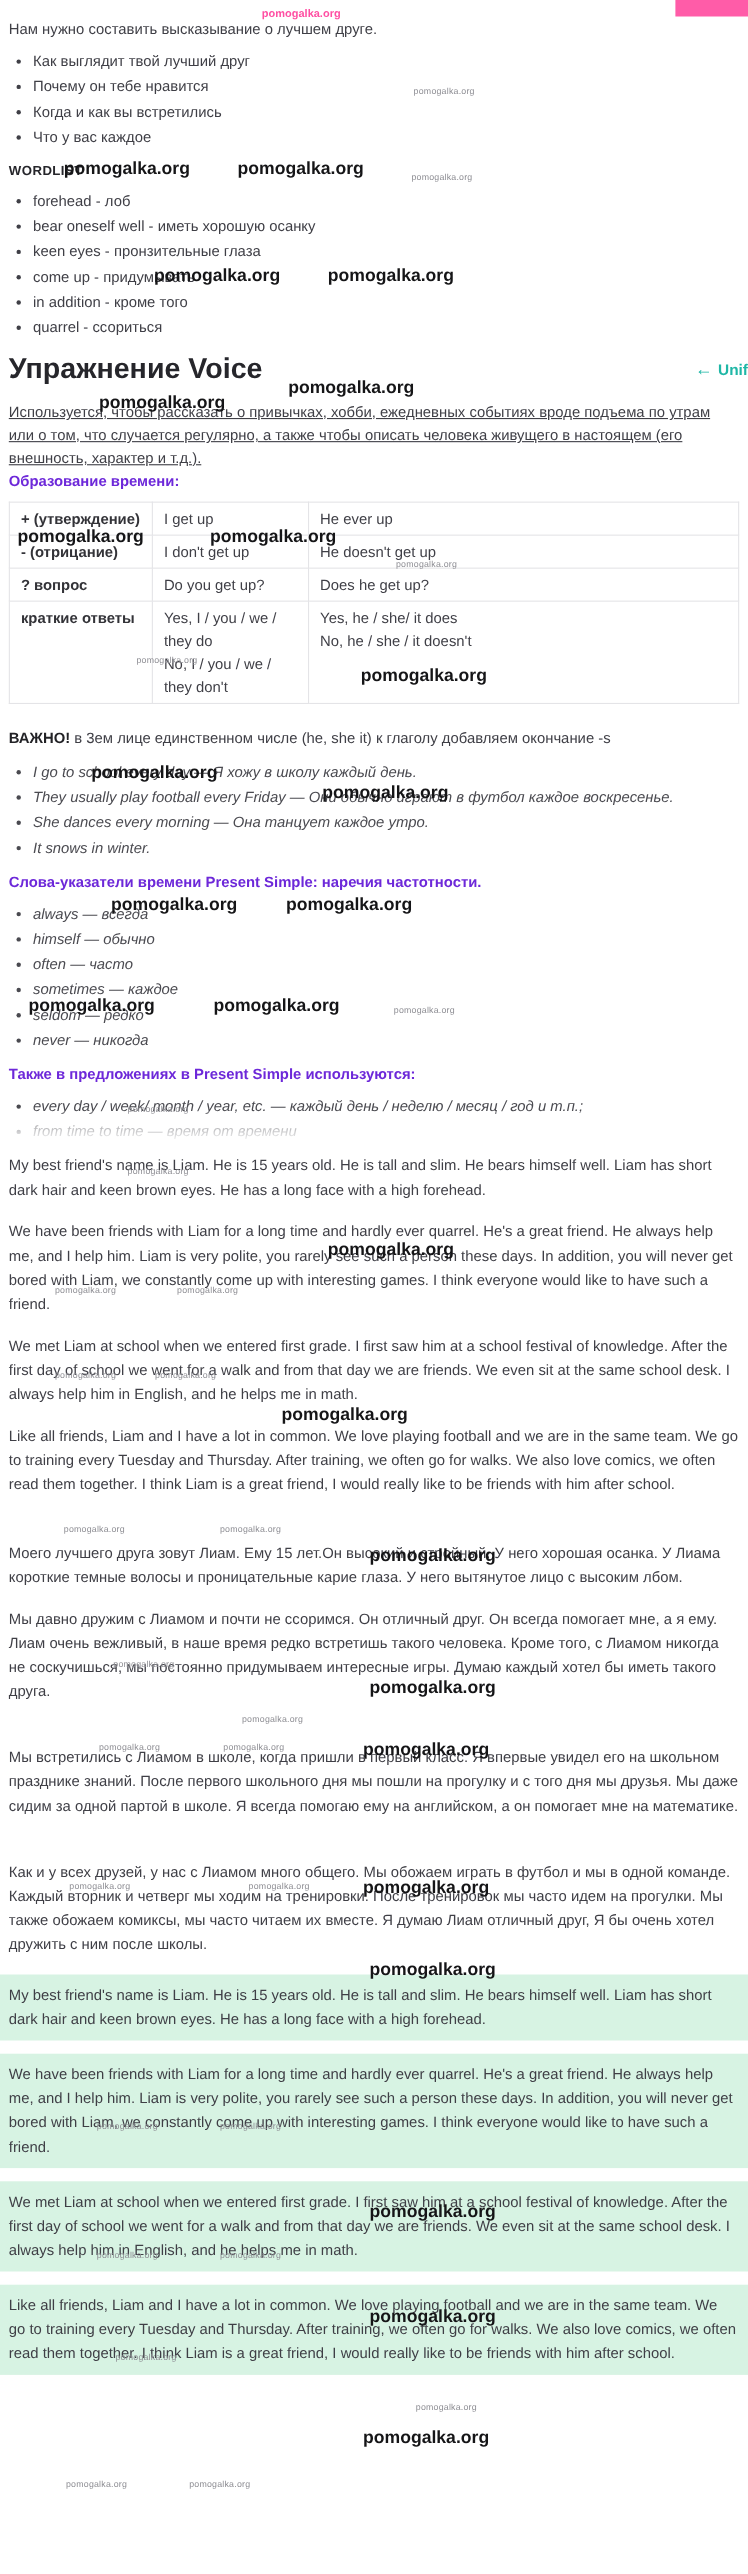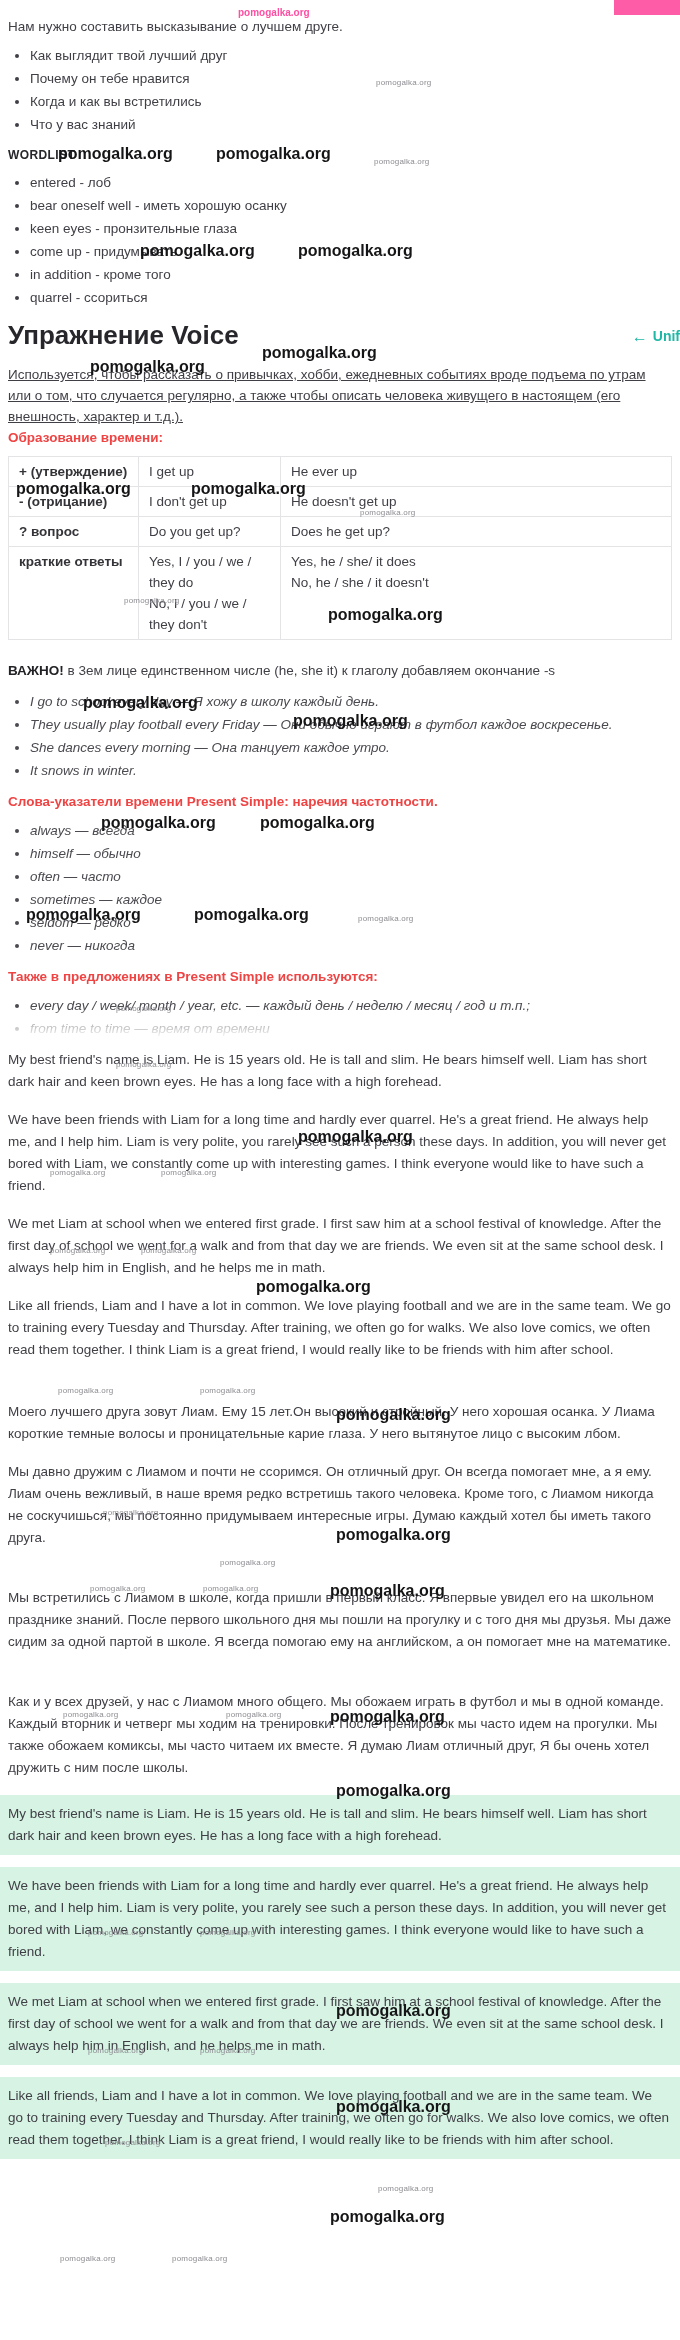--- a/index.html
+++ b/index.html
@@ -32,21 +32,21 @@
   .exercise-head h1 { margin: 0; font-size: 26px; line-height: 34px; font-weight: 800; color: #26262b; }
   .back-link {
     position: absolute; top: 8px; right: -8px;
     color: #1fb7a6; font-weight: 700; font-size: 14px;
     text-decoration: none; white-space: nowrap;
     display: flex; align-items: center; gap: 5px;
   }
   .back-arrow { font-size: 16px; line-height: 1; }
 
   .desc { margin: 0 0 0; text-decoration: underline; }
-  .bold-line { font-weight: 700; color: #ef4444; margin: 0 0 8px; }
+  .bold-line { font-weight: 700; color: #6d28d9; margin: 0 0 8px; }
 
   table.formation { width: 100%; border-collapse: collapse; margin: 0 0 20px; table-layout: fixed; }
   .formation td {
     border: 1px solid #e4e4e7;
     padding: 4px 10px;
     vertical-align: top;
     white-space: pre-line;
   }
   .formation td:first-child { width: 130px; font-weight: 700; color: #333338; }
   .formation td:nth-child(2) { width: 142px; }
@@ -87,26 +87,26 @@
 
 <div class="page" data-name="page-root">
 
   <div class="pink-rect" data-name="top-right-pink-banner"></div>
 
   <p class="lead" data-name="task-lead">Нам нужно составить высказывание о лучшем друге.</p>
   <ul data-name="task-points">
       <li data-name="list-item">Как выглядит твой лучший друг</li>
       <li data-name="list-item">Почему он тебе нравится</li>
       <li data-name="list-item">Когда и как вы встретились</li>
-      <li data-name="list-item">Что у вас знаний</li>
+      <li data-name="list-item">Что у вас каждое</li>
     </ul>
 
   <div class="label-caps" data-name="wordlist-label">WORDLIST</div>
   <ul data-name="wordlist-items">
-      <li data-name="list-item">entered - лоб</li>
+      <li data-name="list-item">forehead - лоб</li>
       <li data-name="list-item">bear oneself well - иметь хорошую осанку</li>
       <li data-name="list-item">keen eyes - пронзительные глаза</li>
       <li data-name="list-item">come up - придумывать</li>
       <li data-name="list-item">in addition - кроме того</li>
       <li data-name="list-item">quarrel - ссориться</li>
     </ul>
 
   <div class="exercise-head" data-name="exercise-header">
     <h1 data-name="exercise-title">Упражнение Voice</h1>
     <a class="back-link" href="#" data-name="back-link">

